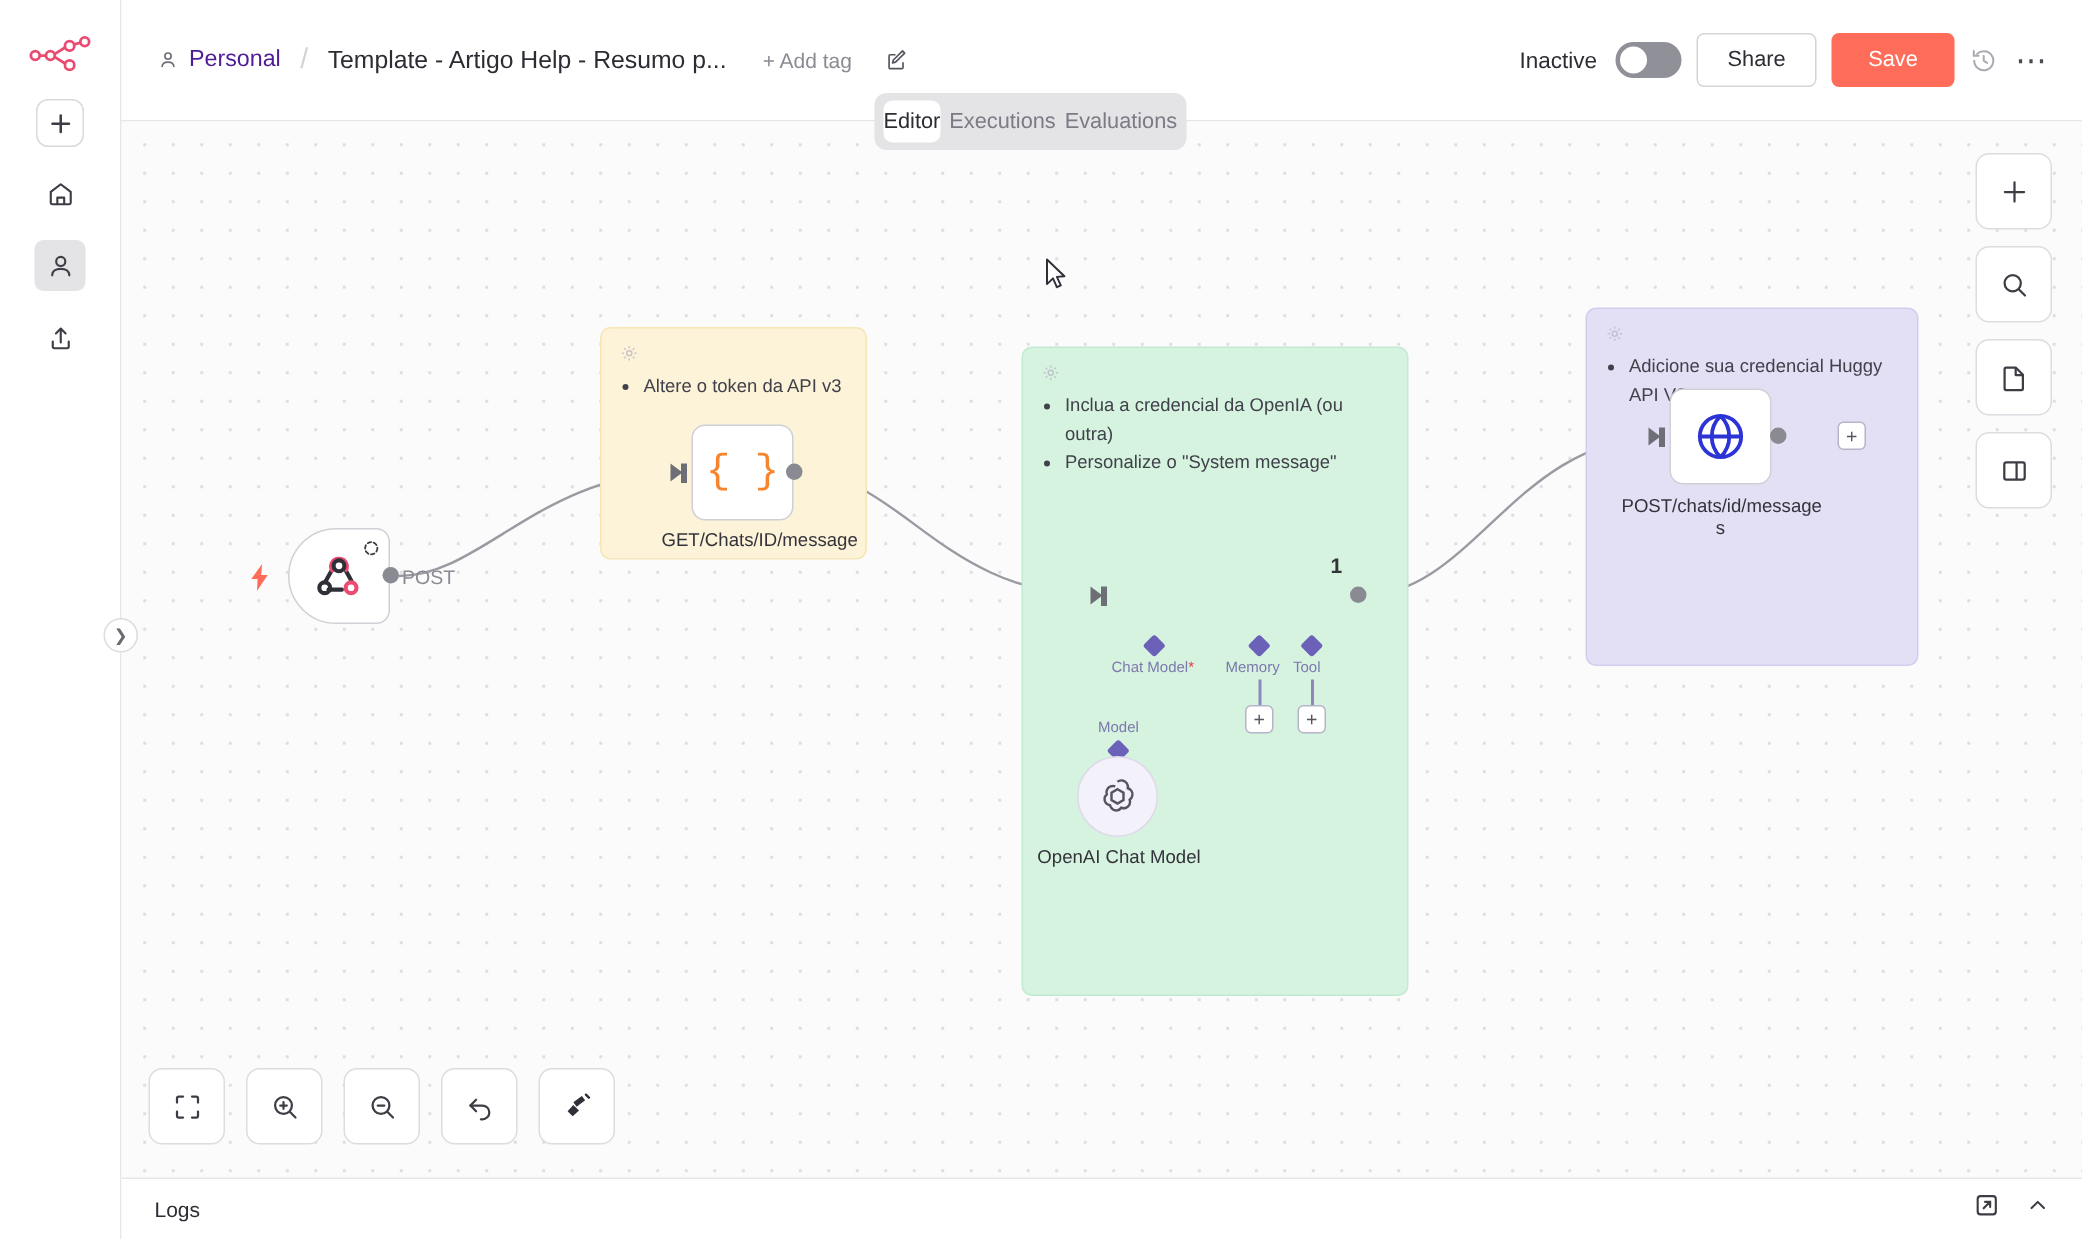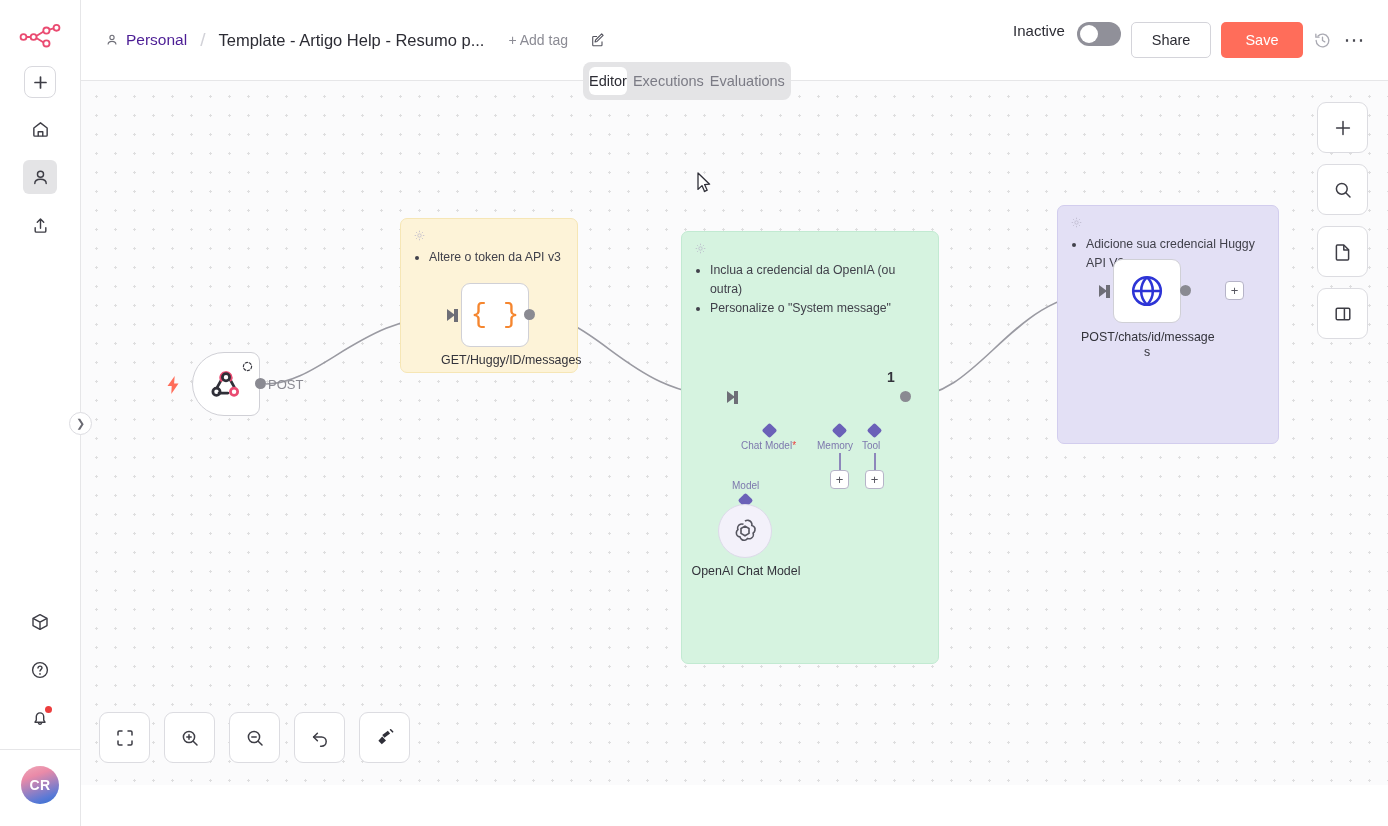--- a/index.html
+++ b/index.html
@@ -50,21 +50,21 @@
   .header {
     position: absolute; left: 81px; top: 0; width: 1307px; height: 81px;
     background: #fff; border-bottom: 1px solid #e6e6e8;
     display: flex; align-items: center; padding: 0 22px 0 24px;
   }
   .crumb-owner { display: flex; align-items: center; gap: 7px; color: #4c1d95; font-size: 15.5px; }
   .crumb-sep { color: #d2d2d8; margin: 0 13px; font-size: 19px; }
   .crumb-title { color: #2c2c34; font-size: 16.5px; }
   .add-tag { color: #8b8b94; font-size: 14px; margin-left: 24px; }
   .edit-ic { margin-left: 22px; color: #55555f; display: flex; }
-  .hdr-right { margin-left: auto; display: flex; gap: 10px; }
+  .hdr-right { margin-left: auto; display: flex; align-items: center; gap: 10px; }
   .inactive-lbl { color: #2c2c34; font-size: 15px; }
   .toggle {
     width: 44px; height: 24px; border-radius: 12px; background: #909099;
     position: relative; margin-left: 2px;
   }
   .toggle .knob {
     position: absolute; left: 3px; top: 3px; width: 18px; height: 18px;
     border-radius: 50%; background: #fff;
   }
   .btn-share {
@@ -221,44 +221,20 @@
     </div>
     <div class="side-btn">
       <svg width="19" height="19" viewBox="0 0 20 20" fill="none" stroke="#3d3d45" stroke-width="1.5" stroke-linecap="round" stroke-linejoin="round">
         <path d="M10 13V3.4M6.6 6.6 10 3.2l3.4 3.4"></path>
         <path d="M4.4 12.4v3.4a1.2 1.2 0 0 0 1.2 1.2h8.8a1.2 1.2 0 0 0 1.2-1.2v-3.4"></path>
       </svg>
     </div>
 
     <div class="sidebar-spacer"></div>
 
-    <div class="side-bottom">
-      <div class="side-btn">
-        <svg width="20" height="20" viewBox="0 0 20 20" fill="none" stroke="#3d3d45" stroke-width="1.4" stroke-linejoin="round">
-          <path d="M10 2.6 17 6.4v7.2L10 17.4 3 13.6V6.4z"></path>
-          <path d="M3 6.4 10 10.2l7-3.8M10 10.2v7.2"></path>
-        </svg>
-      </div>
-      <div class="side-btn">
-        <svg width="20" height="20" viewBox="0 0 20 20" fill="none" stroke="#3d3d45" stroke-width="1.4">
-          <circle cx="10" cy="10" r="7.4"></circle>
-          <path d="M8 8.1c0-1.1.9-2 2-2s2 .9 2 2-2 1.5-2 3" stroke-linecap="round"></path>
-          <circle cx="10" cy="13.9" r=".85" fill="#3d3d45" stroke="none"></circle>
-        </svg>
-      </div>
-      <div class="side-btn">
-        <svg width="20" height="20" viewBox="0 0 20 20" fill="none" stroke="#3d3d45" stroke-width="1.4" stroke-linejoin="round">
-          <path d="M5 14.2h10l-1.3-2V8.6a3.7 3.7 0 0 0-7.4 0v3.6z"></path>
-          <path d="M8.4 14.8c.2.9.9 1.5 1.6 1.5s1.4-.6 1.6-1.5" stroke-linecap="round"></path>
-        </svg>
-        <span class="badge-dot"></span>
-      </div>
-      <div class="divider-h"></div>
-      <div class="avatar">CR</div>
-    </div>
   </div>
 
   <div class="collapse-handle">❯</div>
 
   <div class="header">
     <div class="crumb-owner">
       <svg width="14" height="14" viewBox="0 0 20 20" fill="none" stroke="#6f6f78" stroke-width="1.6">
         <circle cx="10" cy="6.3" r="3"></circle>
           <path d="M4.4 16.6c0-3 2.5-4.6 5.6-4.6s5.6 1.6 5.6 4.6"></path>
       </svg>
@@ -367,21 +343,21 @@
     </div>
     <div class="port-dot" style="left:174px;top:297px"></div>
     <div class="edge-label" style="left:187px;top:296px">POST</div>
 
     <div class="port-bar" style="left:373px;top:228px"></div>
     <div class="port-arrow" style="left:366px;top:228px"></div>
     <div class="node-box" style="left:380px;top:202px;width:68px;height:64px">
       <span style="color:#f5862f;font-size:27px;font-family:'Liberation Mono',monospace">{&nbsp;}</span>
     </div>
     <div class="port-dot" style="left:443px;top:228px"></div>
-    <div class="node-label" style="left:360px;top:272px;width:110px">GET/Huggy/ID/messages</div>
+    <div class="node-label" style="left:360px;top:272px;width:110px">GET/Chats/ID/message</div>
 
     <div class="port-bar" style="left:653px;top:310px"></div>
     <div class="port-arrow" style="left:646px;top:310px"></div>
     <div class="agent-num" style="left:806px;top:288px">1</div>
     <div class="port-dot" style="left:819px;top:310px"></div>
 
     <div class="diamond" style="left:683px;top:344px"></div>
     <div class="sub-label" style="left:660px;top:359px">
       <span>Chat Model</span><span class="req">*</span>
     </div>
@@ -481,14 +457,30 @@
       </div>
     </div>
 
     <div class="cursor" style="left:616px;top:91px">
       <svg width="15" height="22" viewBox="0 0 15 22">
         <path d="M1 1 1 17.4 5 13.6 7.6 19.4 10.2 18.2 7.6 12.6 12.6 12.2z" fill="#fff" stroke="#2f2f38" stroke-width="1.3" stroke-linejoin="round"></path>
       </svg>
     </div>
   </div>
 
+  <div class="logs">
+    <span class="logs-title">Logs</span>
+    <div class="logs-right">
+      <span>
+        <svg width="17" height="17" viewBox="0 0 18 18" fill="none" stroke="#3d3d45" stroke-width="1.5" stroke-linecap="round">
+          <rect x="2.6" y="2.6" width="12.8" height="12.8" rx="2"></rect>
+          <path d="M6.8 11.2 11.4 6.6M7.8 6.6h3.6v3.6"></path>
+        </svg>
+      </span>
+      <span>
+        <svg width="15" height="15" viewBox="0 0 16 16" fill="none" stroke="#3d3d45" stroke-width="1.5" stroke-linecap="round" stroke-linejoin="round">
+          <path d="M3.6 10 8 5.6 12.4 10"></path>
+        </svg>
+      </span>
+    </div>
+  </div>
 
 </div>
 
 </body></html>

